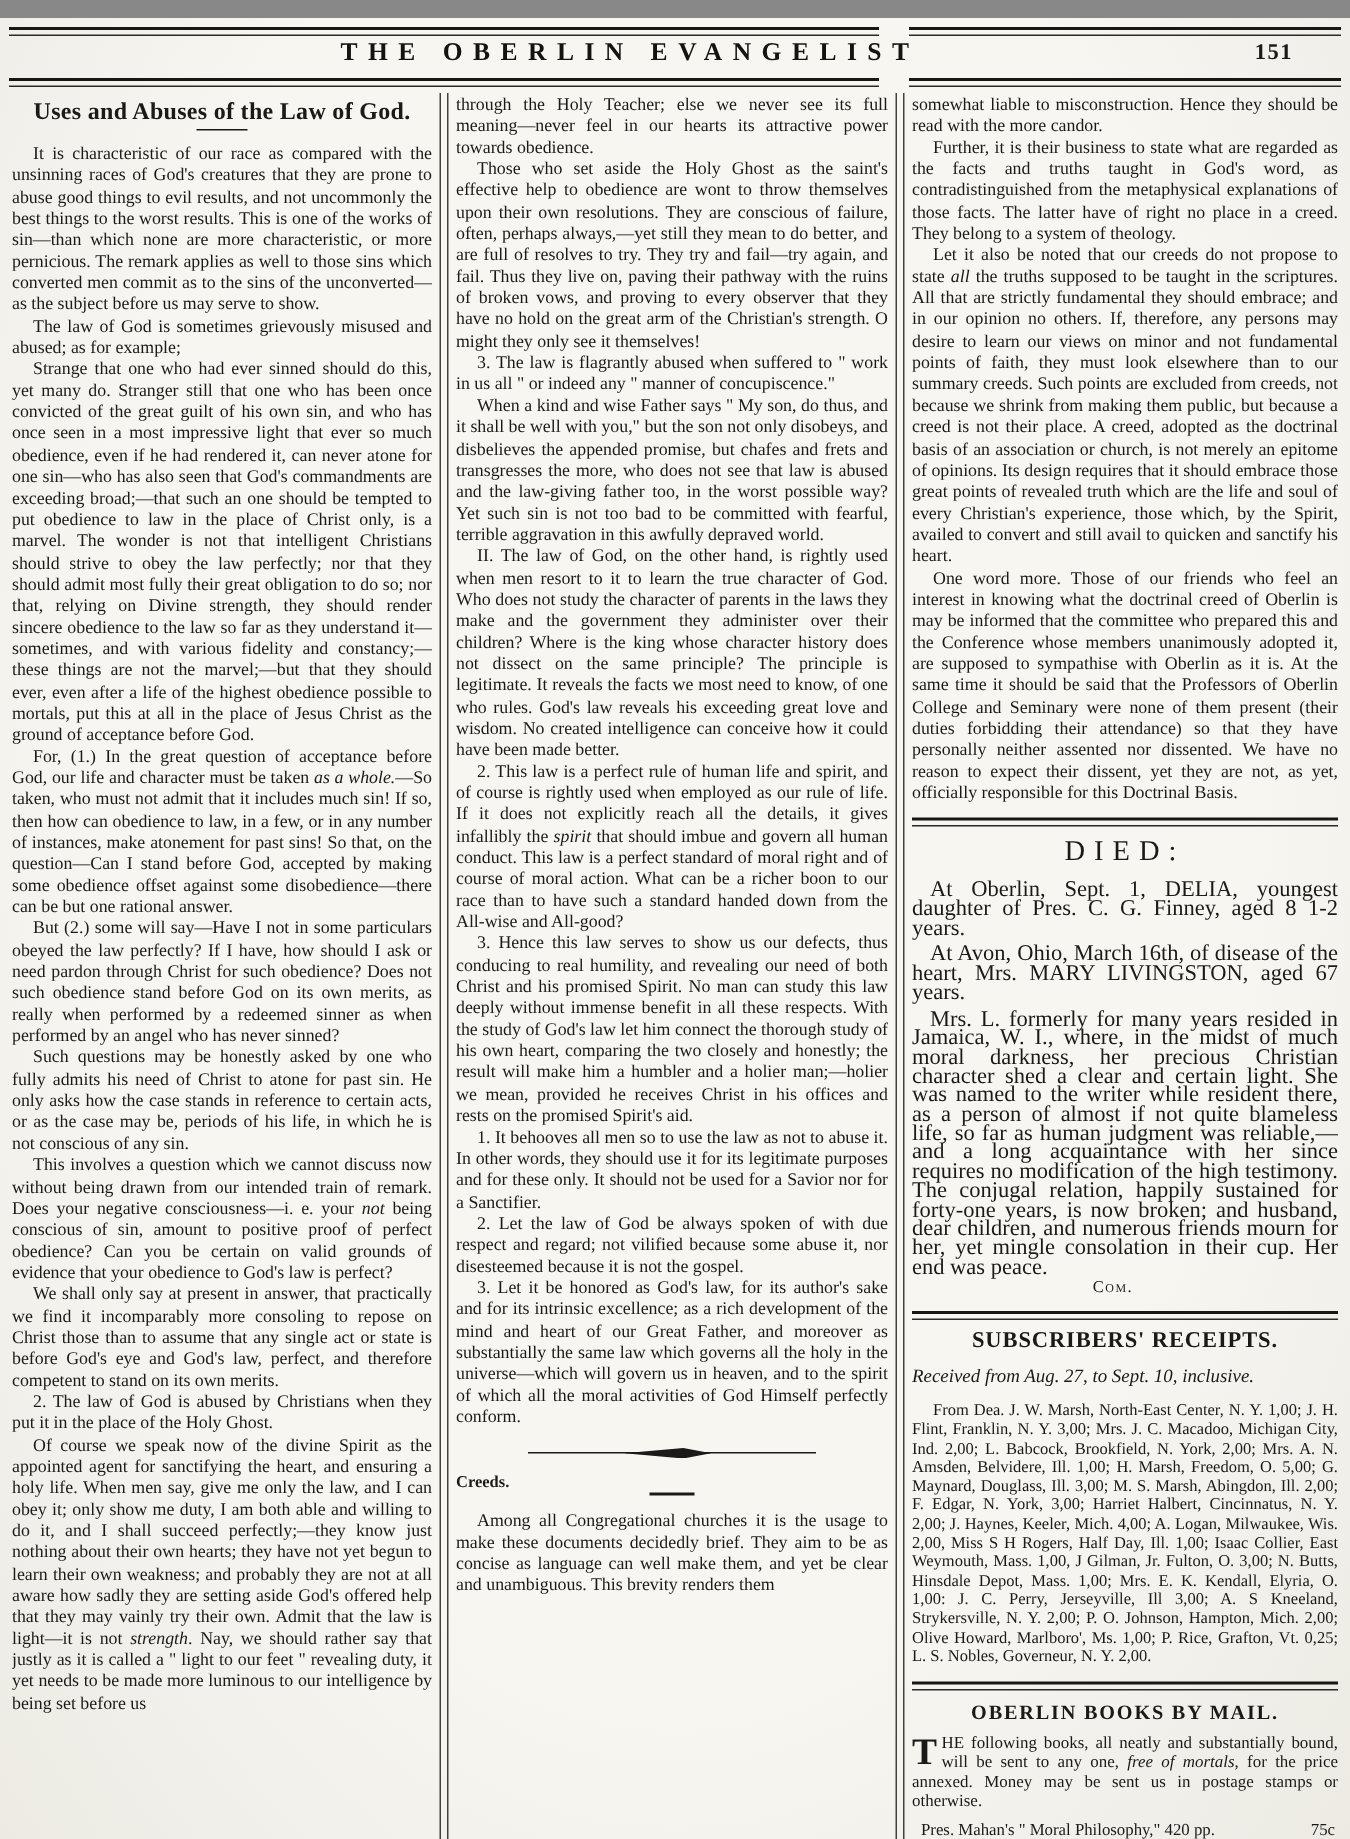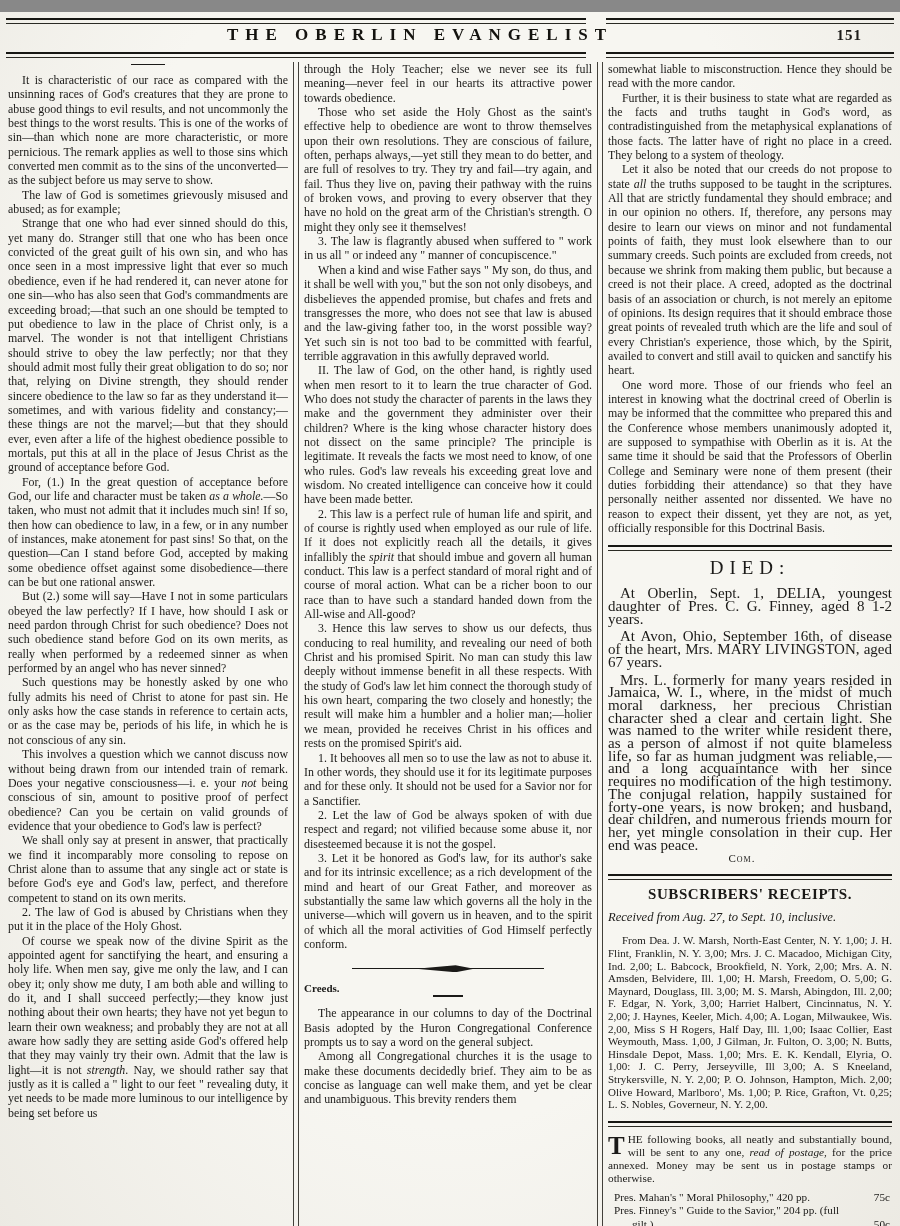--- a/index.html
+++ b/index.html
@@ -70,29 +70,30 @@
   <div class="hrule l top"></div>
   <div class="hrule r top"></div>
   <div class="masthead-title">THE OBERLIN EVANGELIST</div>
   <div class="page-number">151</div>
   <div class="hrule l bot"></div>
   <div class="hrule r bot"></div>
 
   <div class="cols">
 
     <div class="col col1">
+      <div class="article-title">Uses and Abuses of the Law of God.</div>
       <div class="title-rule"></div>
       <p class="body">It is characteristic of our race as compared with the unsinning races of God's creatures that they are prone to abuse good things to evil results, and not uncommonly the best things to the worst results. This is one of the works of sin—than which none are more characteristic, or more pernicious. The remark applies as well to those sins which converted men commit as to the sins of the unconverted—as the subject before us may serve to show.</p>
       <p class="body">The law of God is sometimes grievously misused and abused; as for example;</p>
       <p class="body">Strange that one who had ever sinned should do this, yet many do. Stranger still that one who has been once convicted of the great guilt of his own sin, and who has once seen in a most impressive light that ever so much obedience, even if he had rendered it, can never atone for one sin—who has also seen that God's commandments are exceeding broad;—that such an one should be tempted to put obedience to law in the place of Christ only, is a marvel. The wonder is not that intelligent Christians should strive to obey the law perfectly; nor that they should admit most fully their great obligation to do so; nor that, relying on Divine strength, they should render sincere obedience to the law so far as they understand it—sometimes, and with various fidelity and constancy;—these things are not the marvel;—but that they should ever, even after a life of the highest obedience possible to mortals, put this at all in the place of Jesus Christ as the ground of acceptance before God.</p>
       <p class="body">For, (1.) In the great question of acceptance before God, our life and character must be taken <i>as a whole.</i>—So taken, who must not admit that it includes much sin! If so, then how can obedience to law, in a few, or in any number of instances, make atonement for past sins! So that, on the question—Can I stand before God, accepted by making some obedience offset against some disobedience—there can be but one rational answer.</p>
       <p class="body">But (2.) some will say—Have I not in some particulars obeyed the law perfectly? If I have, how should I ask or need pardon through Christ for such obedience? Does not such obedience stand before God on its own merits, as really when performed by a redeemed sinner as when performed by an angel who has never sinned?</p>
       <p class="body">Such questions may be honestly asked by one who fully admits his need of Christ to atone for past sin. He only asks how the case stands in reference to certain acts, or as the case may be, periods of his life, in which he is not conscious of any sin.</p>
       <p class="body">This involves a question which we cannot discuss now without being drawn from our intended train of remark. Does your negative consciousness—i. e. your <i>not</i> being conscious of sin, amount to positive proof of perfect obedience? Can you be certain on valid grounds of evidence that your obedience to God's law is perfect?</p>
-      <p class="body">We shall only say at present in answer, that practically we find it incomparably more consoling to repose on Christ alone than to assume that any single act or state is before God's eye and God's law, perfect, and therefore competent to stand on its own merits.</p>
+      <p class="body">We shall only say at present in answer, that practically we find it incomparably more consoling to repose on Christ those than to assume that any single act or state is before God's eye and God's law, perfect, and therefore competent to stand on its own merits.</p>
       <p class="body">2. The law of God is abused by Christians when they put it in the place of the Holy Ghost.</p>
       <p class="body">Of course we speak now of the divine Spirit as the appointed agent for sanctifying the heart, and ensuring a holy life. When men say, give me only the law, and I can obey it; only show me duty, I am both able and willing to do it, and I shall succeed perfectly;—they know just nothing about their own hearts; they have not yet begun to learn their own weakness; and probably they are not at all aware how sadly they are setting aside God's offered help that they may vainly try their own. Admit that the law is light—it is not <i>strength</i>. Nay, we should rather say that justly as it is called a " light to our feet " revealing duty, it yet needs to be made more luminous to our intelligence by being set before us</p>
     </div>
 
     <div class="vdiv"></div>
 
     <div class="col col2">
       <p class="body cont">through the Holy Teacher; else we never see its full meaning—never feel in our hearts its attractive power towards obedience.</p>
       <p class="body">Those who set aside the Holy Ghost as the saint's effective help to obedience are wont to throw themselves upon their own resolutions. They are conscious of failure, often, perhaps always,—yet still they mean to do better, and are full of resolves to try. They try and fail—try again, and fail. Thus they live on, paving their pathway with the ruins of broken vows, and proving to every observer that they have no hold on the great arm of the Christian's strength. O might they only see it themselves!</p>
       <p class="body">3. The law is flagrantly abused when suffered to " work in us all " or indeed any " manner of concupiscence."</p>
@@ -104,46 +105,46 @@
       <p class="body">2. Let the law of God be always spoken of with due respect and regard; not vilified because some abuse it, nor disesteemed because it is not the gospel.</p>
       <p class="body">3. Let it be honored as God's law, for its author's sake and for its intrinsic excellence; as a rich development of the mind and heart of our Great Father, and moreover as substantially the same law which governs all the holy in the universe—which will govern us in heaven, and to the spirit of which all the moral activities of God Himself perfectly conform.</p>
 
       <div class="ornament">
         <div class="line"></div>
         <div class="diamond"></div>
       </div>
 
       <div class="creeds-title">Creeds.</div>
       <div class="creeds-rule"></div>
-      <p class="body">The appearance in our columns to day of the Doctrinal Basis adopted by the Huron Congregational Conference prompts us to say a word on the general subject.</p>
       <p class="body">Among all Congregational churches it is the usage to make these documents decidedly brief. They aim to be as concise as language can well make them, and yet be clear and unambiguous. This brevity renders them</p>
     </div>
 
     <div class="vdiv"></div>
 
     <div class="col col3">
       <p class="body cont">somewhat liable to misconstruction. Hence they should be read with the more candor.</p>
       <p class="body">Further, it is their business to state what are regarded as the facts and truths taught in God's word, as contradistinguished from the metaphysical explanations of those facts. The latter have of right no place in a creed. They belong to a system of theology.</p>
       <p class="body">Let it also be noted that our creeds do not propose to state <i>all</i> the truths supposed to be taught in the scriptures. All that are strictly fundamental they should embrace; and in our opinion no others. If, therefore, any persons may desire to learn our views on minor and not fundamental points of faith, they must look elsewhere than to our summary creeds. Such points are excluded from creeds, not because we shrink from making them public, but because a creed is not their place. A creed, adopted as the doctrinal basis of an association or church, is not merely an epitome of opinions. Its design requires that it should embrace those great points of revealed truth which are the life and soul of every Christian's experience, those which, by the Spirit, availed to convert and still avail to quicken and sanctify his heart.</p>
       <p class="body">One word more. Those of our friends who feel an interest in knowing what the doctrinal creed of Oberlin is may be informed that the committee who prepared this and the Conference whose members unanimously adopted it, are supposed to sympathise with Oberlin as it is. At the same time it should be said that the Professors of Oberlin College and Seminary were none of them present (their duties forbidding their attendance) so that they have personally neither assented nor dissented. We have no reason to expect their dissent, yet they are not, as yet, officially responsible for this Doctrinal Basis.</p>
 
       <div class="rule-double"></div>
       <div class="died-title">DIED:</div>
       <p class="notice">At Oberlin, Sept. 1, DELIA, youngest daughter of Pres. C. G. Finney, aged 8 1-2 years.</p>
-      <p class="notice">At Avon, Ohio, September 16th, of disease of the heart, Mrs. MARY LIVINGSTON, aged 67 years.</p>
+      <p class="notice">At Avon, Ohio, March 16th, of disease of the heart, Mrs. MARY LIVINGSTON, aged 67 years.</p>
       <p class="notice tight">Mrs. L. formerly for many years resided in Jamaica, W. I., where, in the midst of much moral darkness, her precious Christian character shed a clear and certain light. She was named to the writer while resident there, as a person of almost if not quite blameless life, so far as human judgment was reliable,—and a long acquaintance with her since requires no modification of the high testimony. The conjugal relation, happily sustained for forty-one years, is now broken; and husband, dear children, and numerous friends mourn for her, yet mingle consolation in their cup. Her end was peace.</p>
       <div class="notice-signature">Com.</div>
 
       <div class="rule-double"></div>
       <div class="receipts-title">SUBSCRIBERS' RECEIPTS.</div>
       <div class="receipts-subtitle">Received from Aug. 27, to Sept. 10, inclusive.</div>
       <p class="receipts-body">From Dea. J. W. Marsh, North-East Center, N. Y. 1,00; J. H. Flint, Franklin, N. Y. 3,00; Mrs. J. C. Macadoo, Michigan City, Ind. 2,00; L. Babcock, Brookfield, N. York, 2,00; Mrs. A. N. Amsden, Belvidere, Ill. 1,00; H. Marsh, Freedom, O. 5,00; G. Maynard, Douglass, Ill. 3,00; M. S. Marsh, Abingdon, Ill. 2,00; F. Edgar, N. York, 3,00; Harriet Halbert, Cincinnatus, N. Y. 2,00; J. Haynes, Keeler, Mich. 4,00; A. Logan, Milwaukee, Wis. 2,00, Miss S H Rogers, Half Day, Ill. 1,00; Isaac Collier, East Weymouth, Mass. 1,00, J Gilman, Jr. Fulton, O. 3,00; N. Butts, Hinsdale Depot, Mass. 1,00; Mrs. E. K. Kendall, Elyria, O. 1,00: J. C. Perry, Jerseyville, Ill 3,00; A. S Kneeland, Strykersville, N. Y. 2,00; P. O. Johnson, Hampton, Mich. 2,00; Olive Howard, Marlboro', Ms. 1,00; P. Rice, Grafton, Vt. 0,25; L. S. Nobles, Governeur, N. Y. 2,00.</p>
 
       <div class="rule-double"></div>
-      <p class="books-intro"><span class="dropcap">T</span><span>HE following books, all neatly and substantially bound, will be sent to any one, <i>read of postage,</i> for the price annexed.  Money may be sent us in postage stamps or otherwise.</span></p>
+      <div class="books-title">OBERLIN BOOKS BY MAIL.</div>
+      <p class="books-intro"><span class="dropcap">T</span><span>HE following books, all neatly and substantially bound, will be sent to any one, <i>free of mortals,</i> for the price annexed.  Money may be sent us in postage stamps or otherwise.</span></p>
 
       <div class="book"><span>Pres. Mahan's " Moral Philosophy," 420 pp.</span><span class="price">75c</span></div>
       <div class="book"><span>Pres. Finney's " Guide to the Savior," 204 pp. (full gilt,)</span><span class="price">50c</span></div>
       <div class="book"><span>" My Mother," by Rev. A. Bushnell, Missionary on the Gaboon, W. A., 166 pp.</span><span class="price">31c</span></div>
       <div class="book"><span>" Heathen Nations," by the Sandwich Island Missionaries, 202 pp.</span><span class="price">31c</span></div>
       <div class="book"><span>" Christian Perfection," Pres. Mahan, 193 pp.</span><span class="price">38c</span></div>
 
     </div>
 
   </div>

